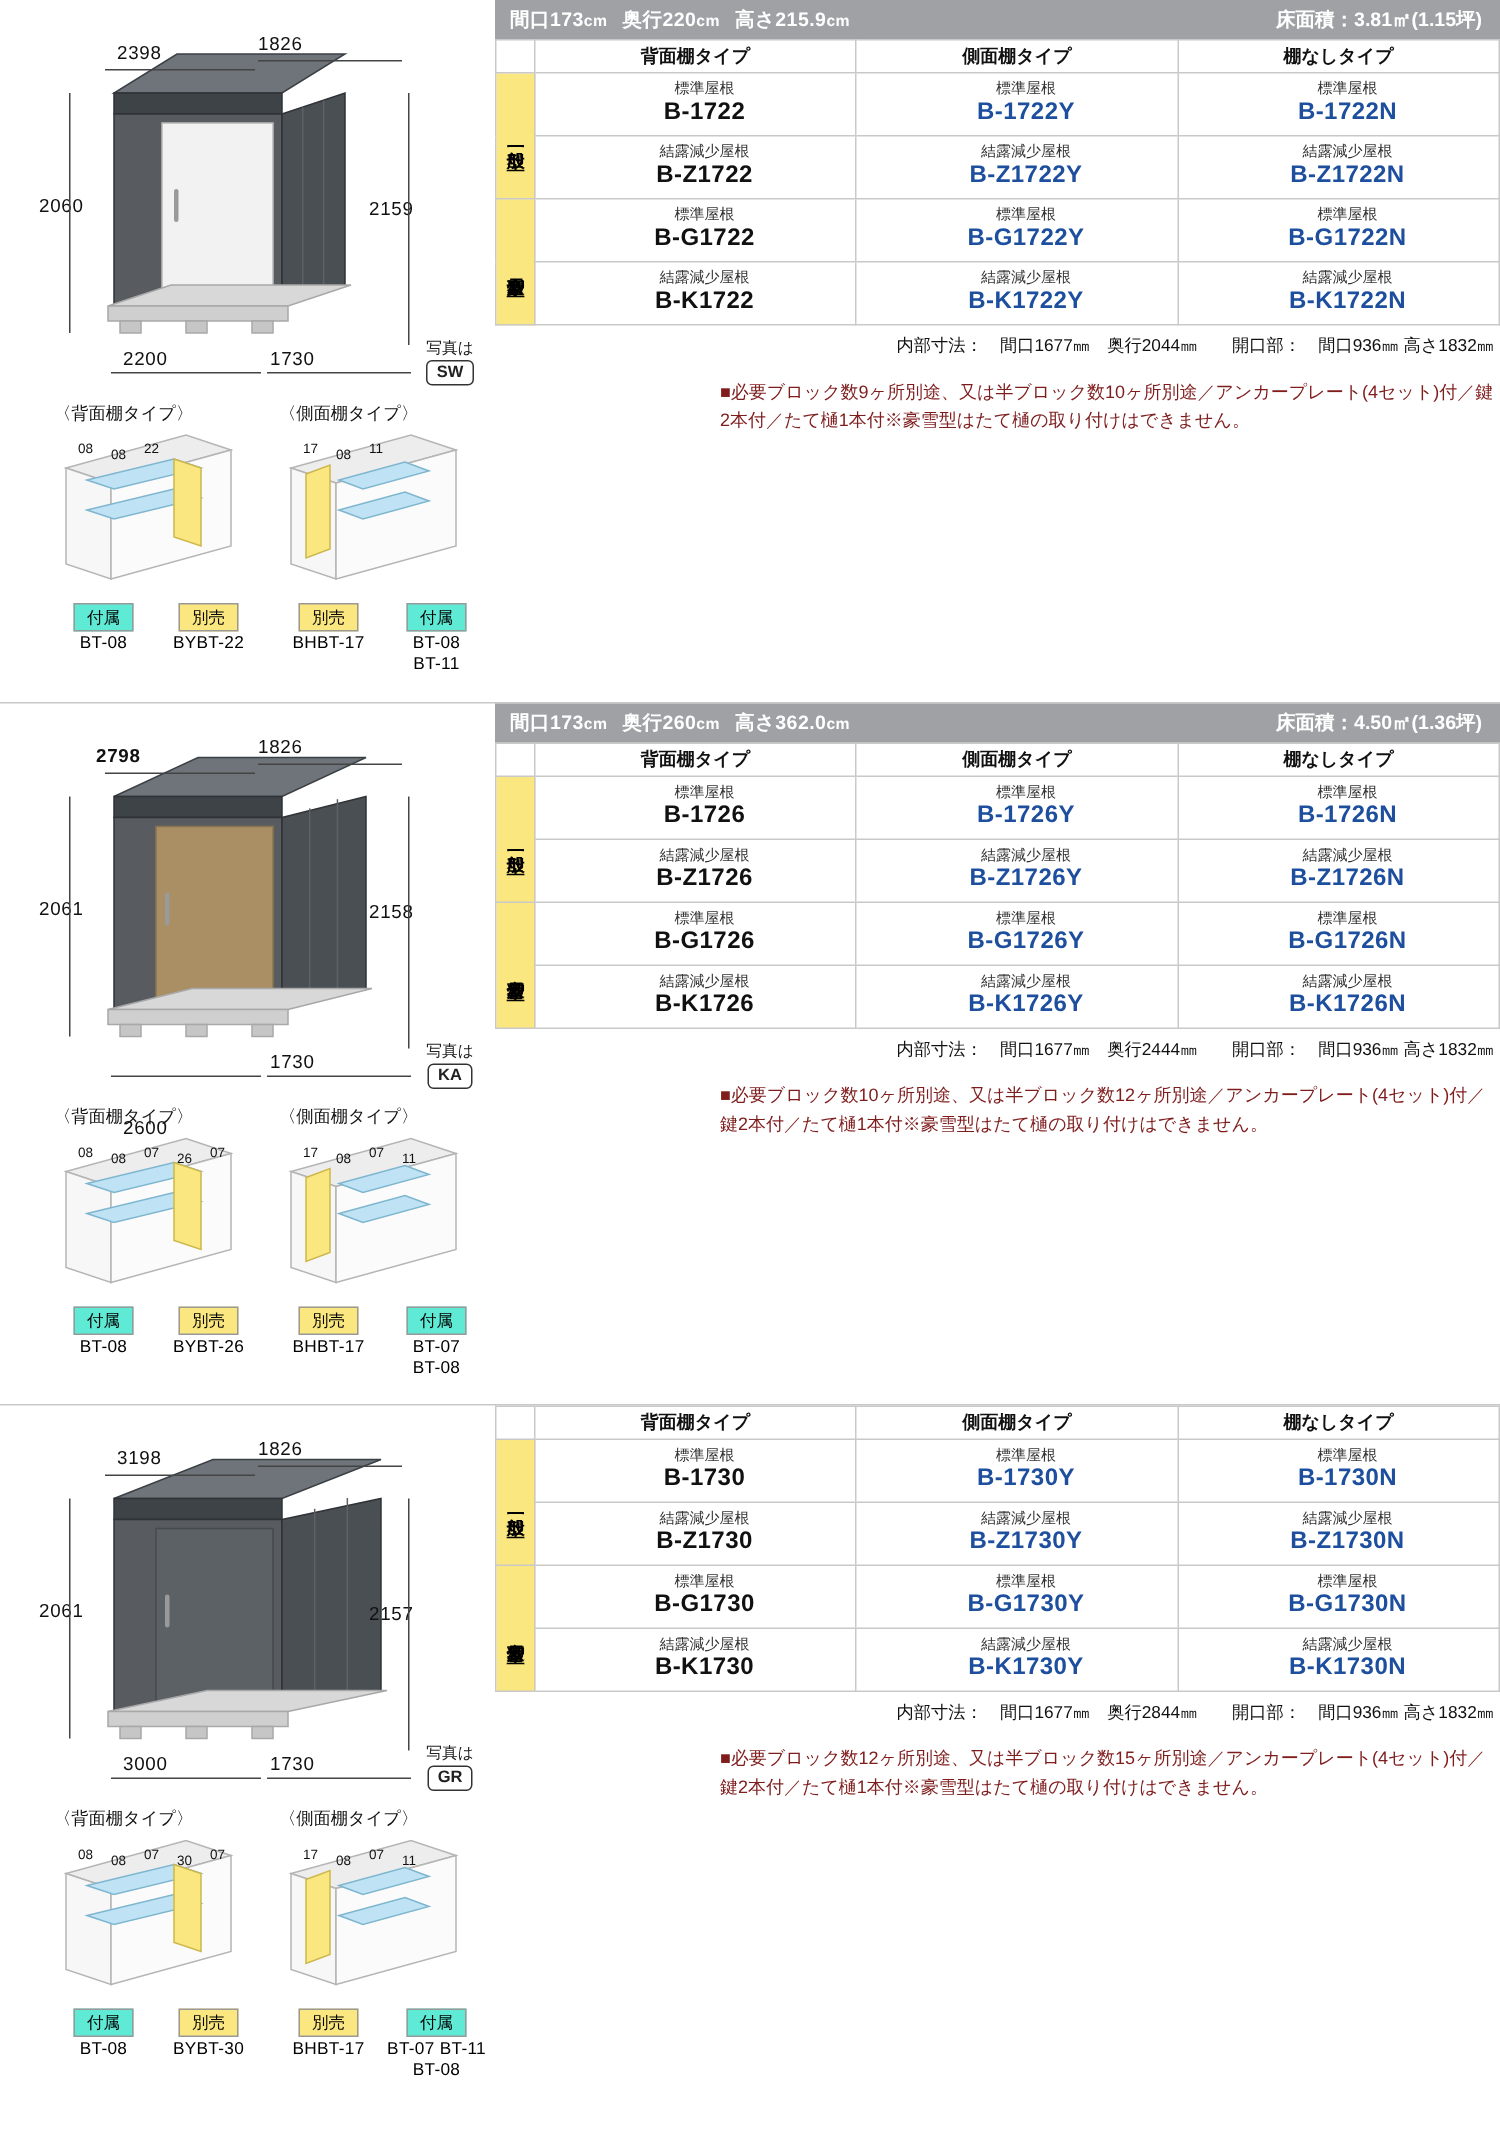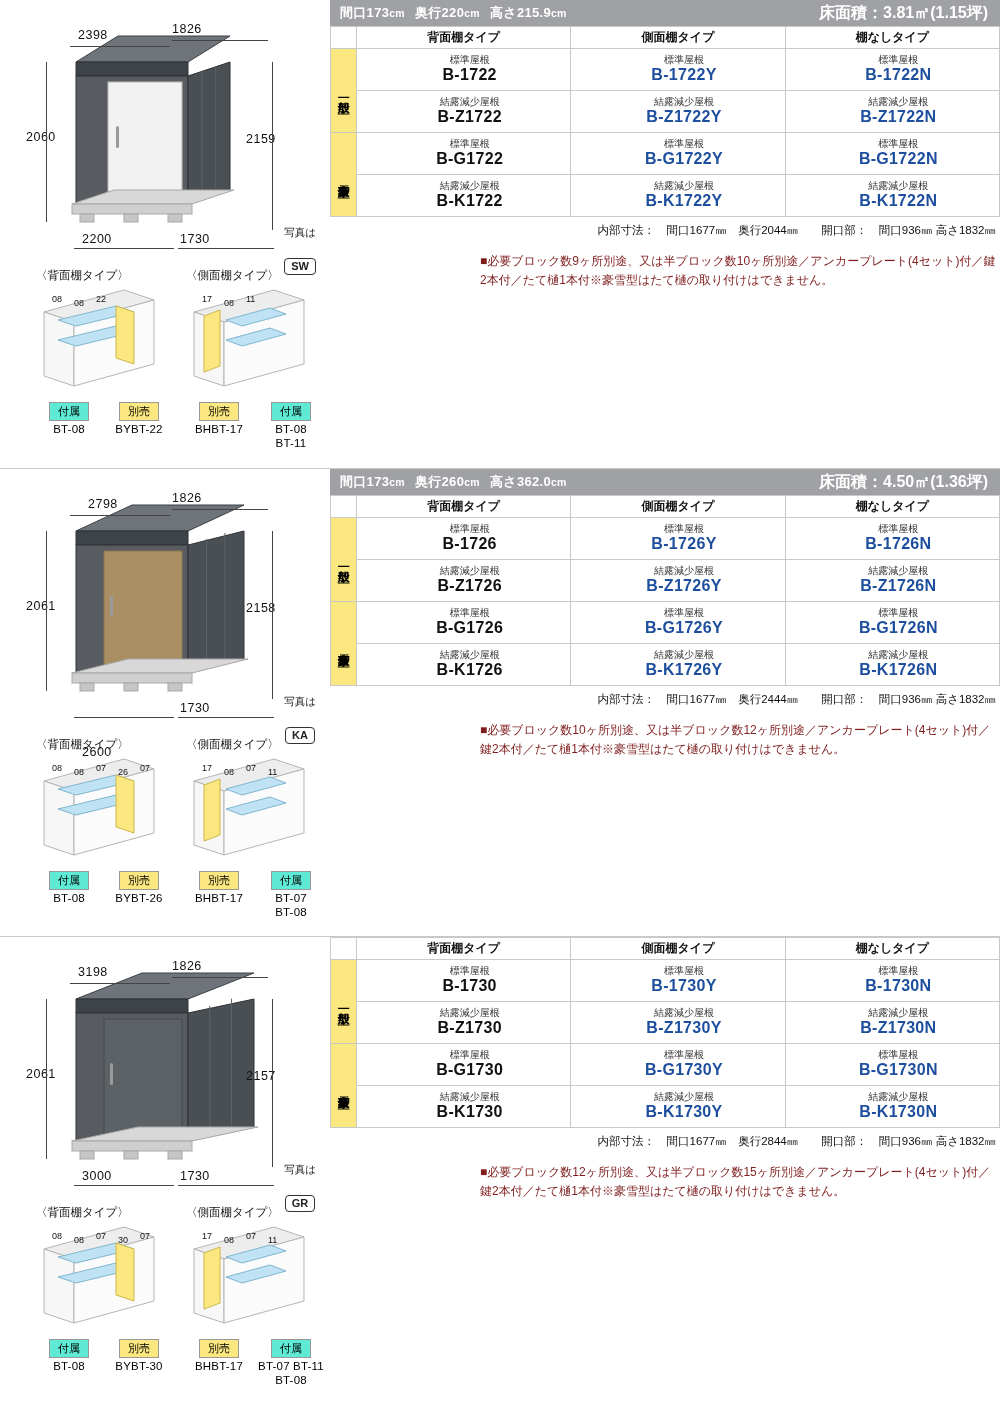--- a/index.html
+++ b/index.html
@@ -18,21 +18,21 @@
   .shed-wrap { position:relative; width:350px; height:265px; }
 
   .dim-label { position:absolute; font-size:12.5px; color:#111; letter-spacing:0.5px;}
   .dim-line { position:absolute; background:#444; }
 
   
   .shed { position:absolute; }
   .photo-note { position:absolute; font-size:10.5px; color:#222; text-align:center; line-height:1.15;}
   .photo-badge {
     display:inline-block; border:1.5px solid #333; border-radius:4px;
-    padding:1px 6px; font-size:11px; font-weight:bold; margin-top:20px; background:#fff;
+    padding:1px 6px; font-size:11px; font-weight:bold; margin-top:2px; background:#fff;
   }
 
   
   .shelves { position:absolute; left:0; top:268px; width:330px; height:200px; }
   .shelf-title { position:absolute; font-size:11.5px; color:#111; }
   .shelf-box { position:absolute; }
   .tagrow { position:absolute; font-size:11.5px; text-align:center; }
   .tag {
     display:inline-block; padding:1px 8px; font-size:11px; color:#000;
     border:1px solid #999;
@@ -44,21 +44,21 @@
   
   .right { position:absolute; left:330px; top:0; width:670px; height:100%; }
 
   .hdr {
     position:relative; height:26px; background:#9fa1a4; color:#fff;
     display:flex; align-items:center; padding-left:10px;
   }
   .hdr .sz { font-size:13px; font-weight:bold; letter-spacing:0.3px; }
   .hdr .sz .u { font-size:10.5px; font-weight:bold; }
   .hdr .sz .gap { display:inline-block; width:10px; }
-  .hdr .area { position:absolute; right:12px; font-size:16px; font-weight:bold; }
+  .hdr .area { position:absolute; right:12px; font-size:13px; font-weight:bold; }
 
   table.models { width:670px; border-collapse:collapse; table-layout:fixed; }
   table.models th, table.models td { border:1px solid #c9c9c9; }
   table.models th.cat { width:26px; }
   th.colhead {
     height:22px; font-size:12px; font-weight:bold; color:#111; background:#fff;
     text-align:center;
     margin-left:42px;
   }
   td.cell { height:42px; padding:3px 0 3px 12px; vertical-align:middle;text-align:center; }
@@ -259,21 +259,21 @@
 
     <line x1="160.48" y1="51.9016" x2="160.48" y2="179.9016" stroke="#5d6267" stroke-width="1"></line>
     <line x1="178.96" y1="45.8032" x2="178.96" y2="173.8032" stroke="#5d6267" stroke-width="1"></line>
 
     <polygon points="26,186 146,186 202,172 82,172" fill="#d8d8d8" stroke="#a8a8a8" stroke-width="1"></polygon>
     <rect x="26" y="186" width="120" height="10" fill="#cfcfcf" stroke="#a8a8a8" stroke-width="1"></rect>
     <rect x="34" y="196" width="14" height="8" fill="#c6c6c6" stroke="#a8a8a8"></rect>
     <rect x="78" y="196" width="14" height="8" fill="#c6c6c6" stroke="#a8a8a8"></rect>
     <rect x="122" y="196" width="14" height="8" fill="#c6c6c6" stroke="#a8a8a8"></rect>
   </svg></div>
-          <div class="dim-label" style="left:88px;top:28px;">2798</div>
+          <div class="dim-label" style="left:64px;top:28px;font-weight:bold;">2798</div>
           <div class="dim-label" style="left:172px;top:22px;">1826</div>
           <div class="dim-label" style="left:26px;top:130px;">2061</div>
           <div class="dim-label" style="left:246px;top:132px;">2158</div>
           <div class="dim-label" style="left:82px;top:232px;margin-top:44px;">2600</div>
           <div class="dim-label" style="left:180px;top:232px;">1730</div>
           <div class="dim-line" style="left:70px;top:46px;width:100px;height:1px;"></div>
           <div class="dim-line" style="left:172px;top:40px;width:96px;height:1px;"></div>
           <div class="dim-line" style="left:46px;top:62px;width:1px;height:160px;"></div>
           <div class="dim-line" style="left:272px;top:62px;width:1px;height:168px;"></div>
           <div class="dim-line" style="left:74px;top:248px;width:100px;height:1px;"></div>

